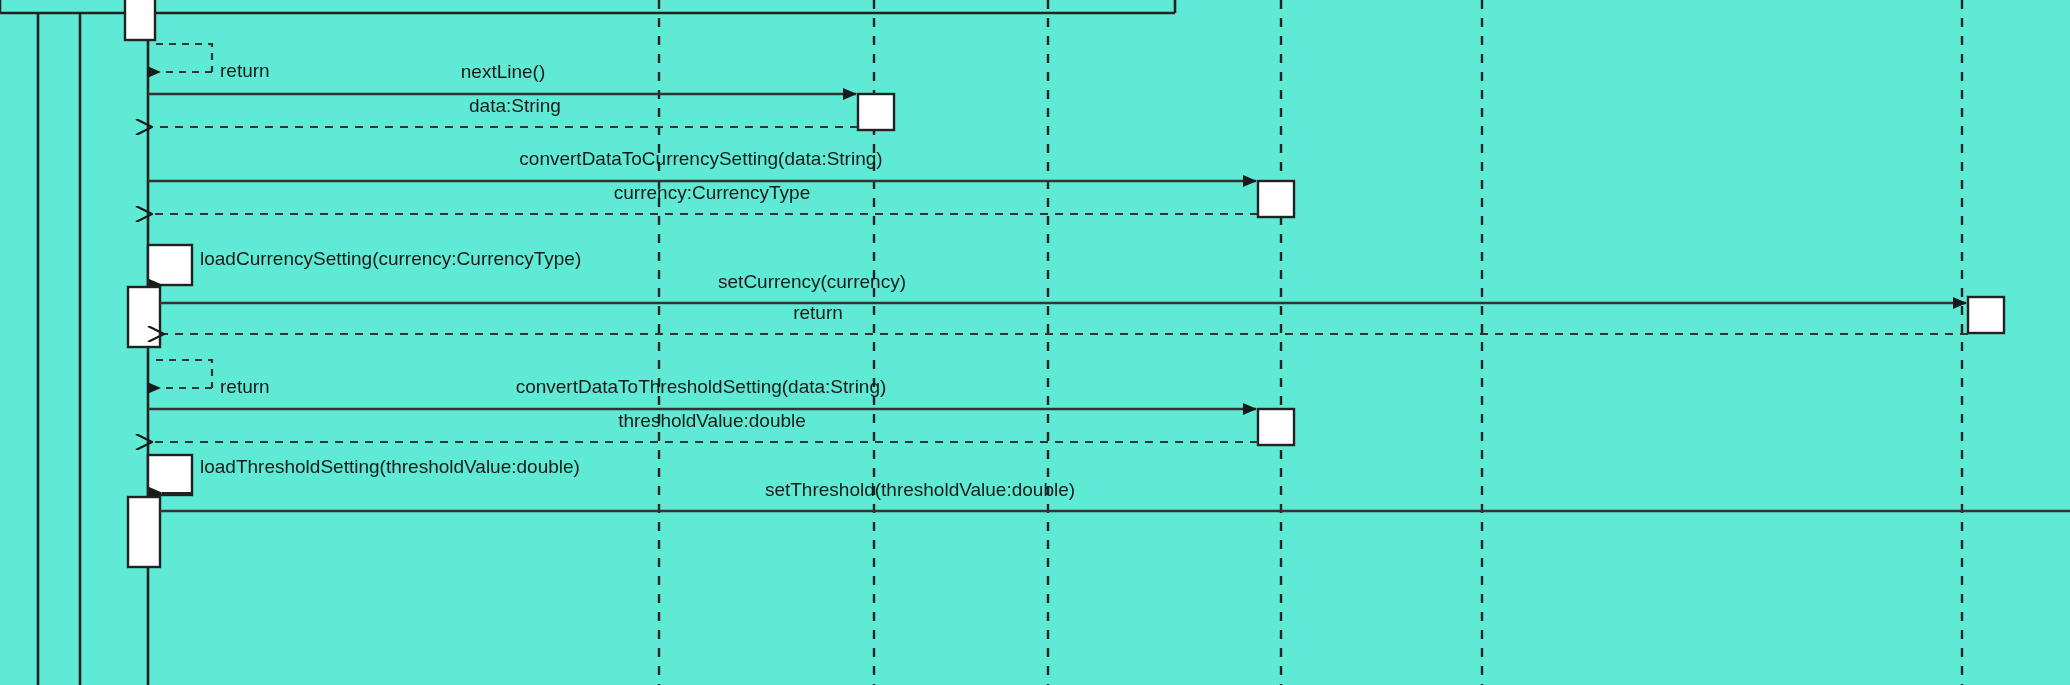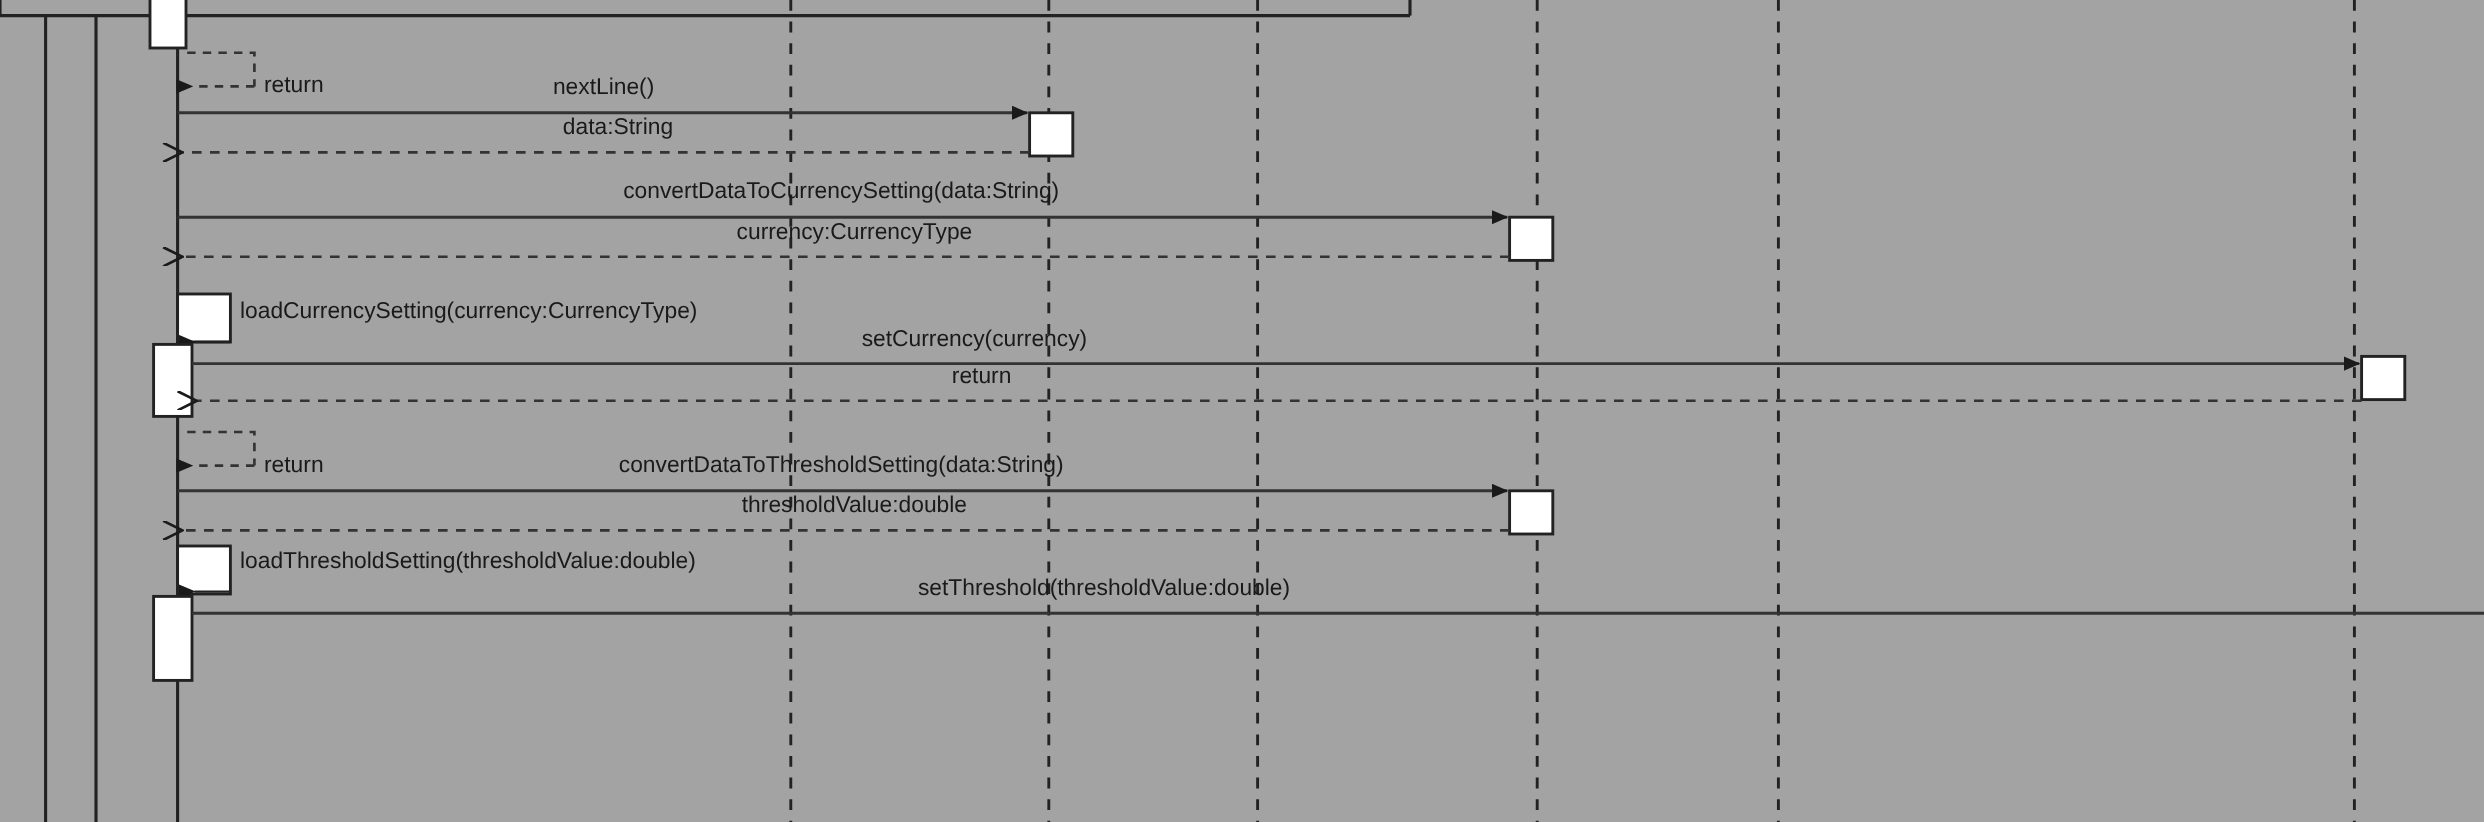--- a/index.html
+++ b/index.html
@@ -7,21 +7,21 @@
     padding: 0;
     background: #ffffff;
   }
   body {
     font-family: "Liberation Sans", sans-serif;
   }
   #diagram-root {
     position: relative;
     width: 2070px;
     height: 685px;
-    background: #a3a3a3;
+    background: #5eead4;
     overflow: hidden;
   }
   svg#seq-svg {
     position: absolute;
     left: 0;
     top: 0;
     width: 2070px;
     height: 685px;
     display: block;
   }

